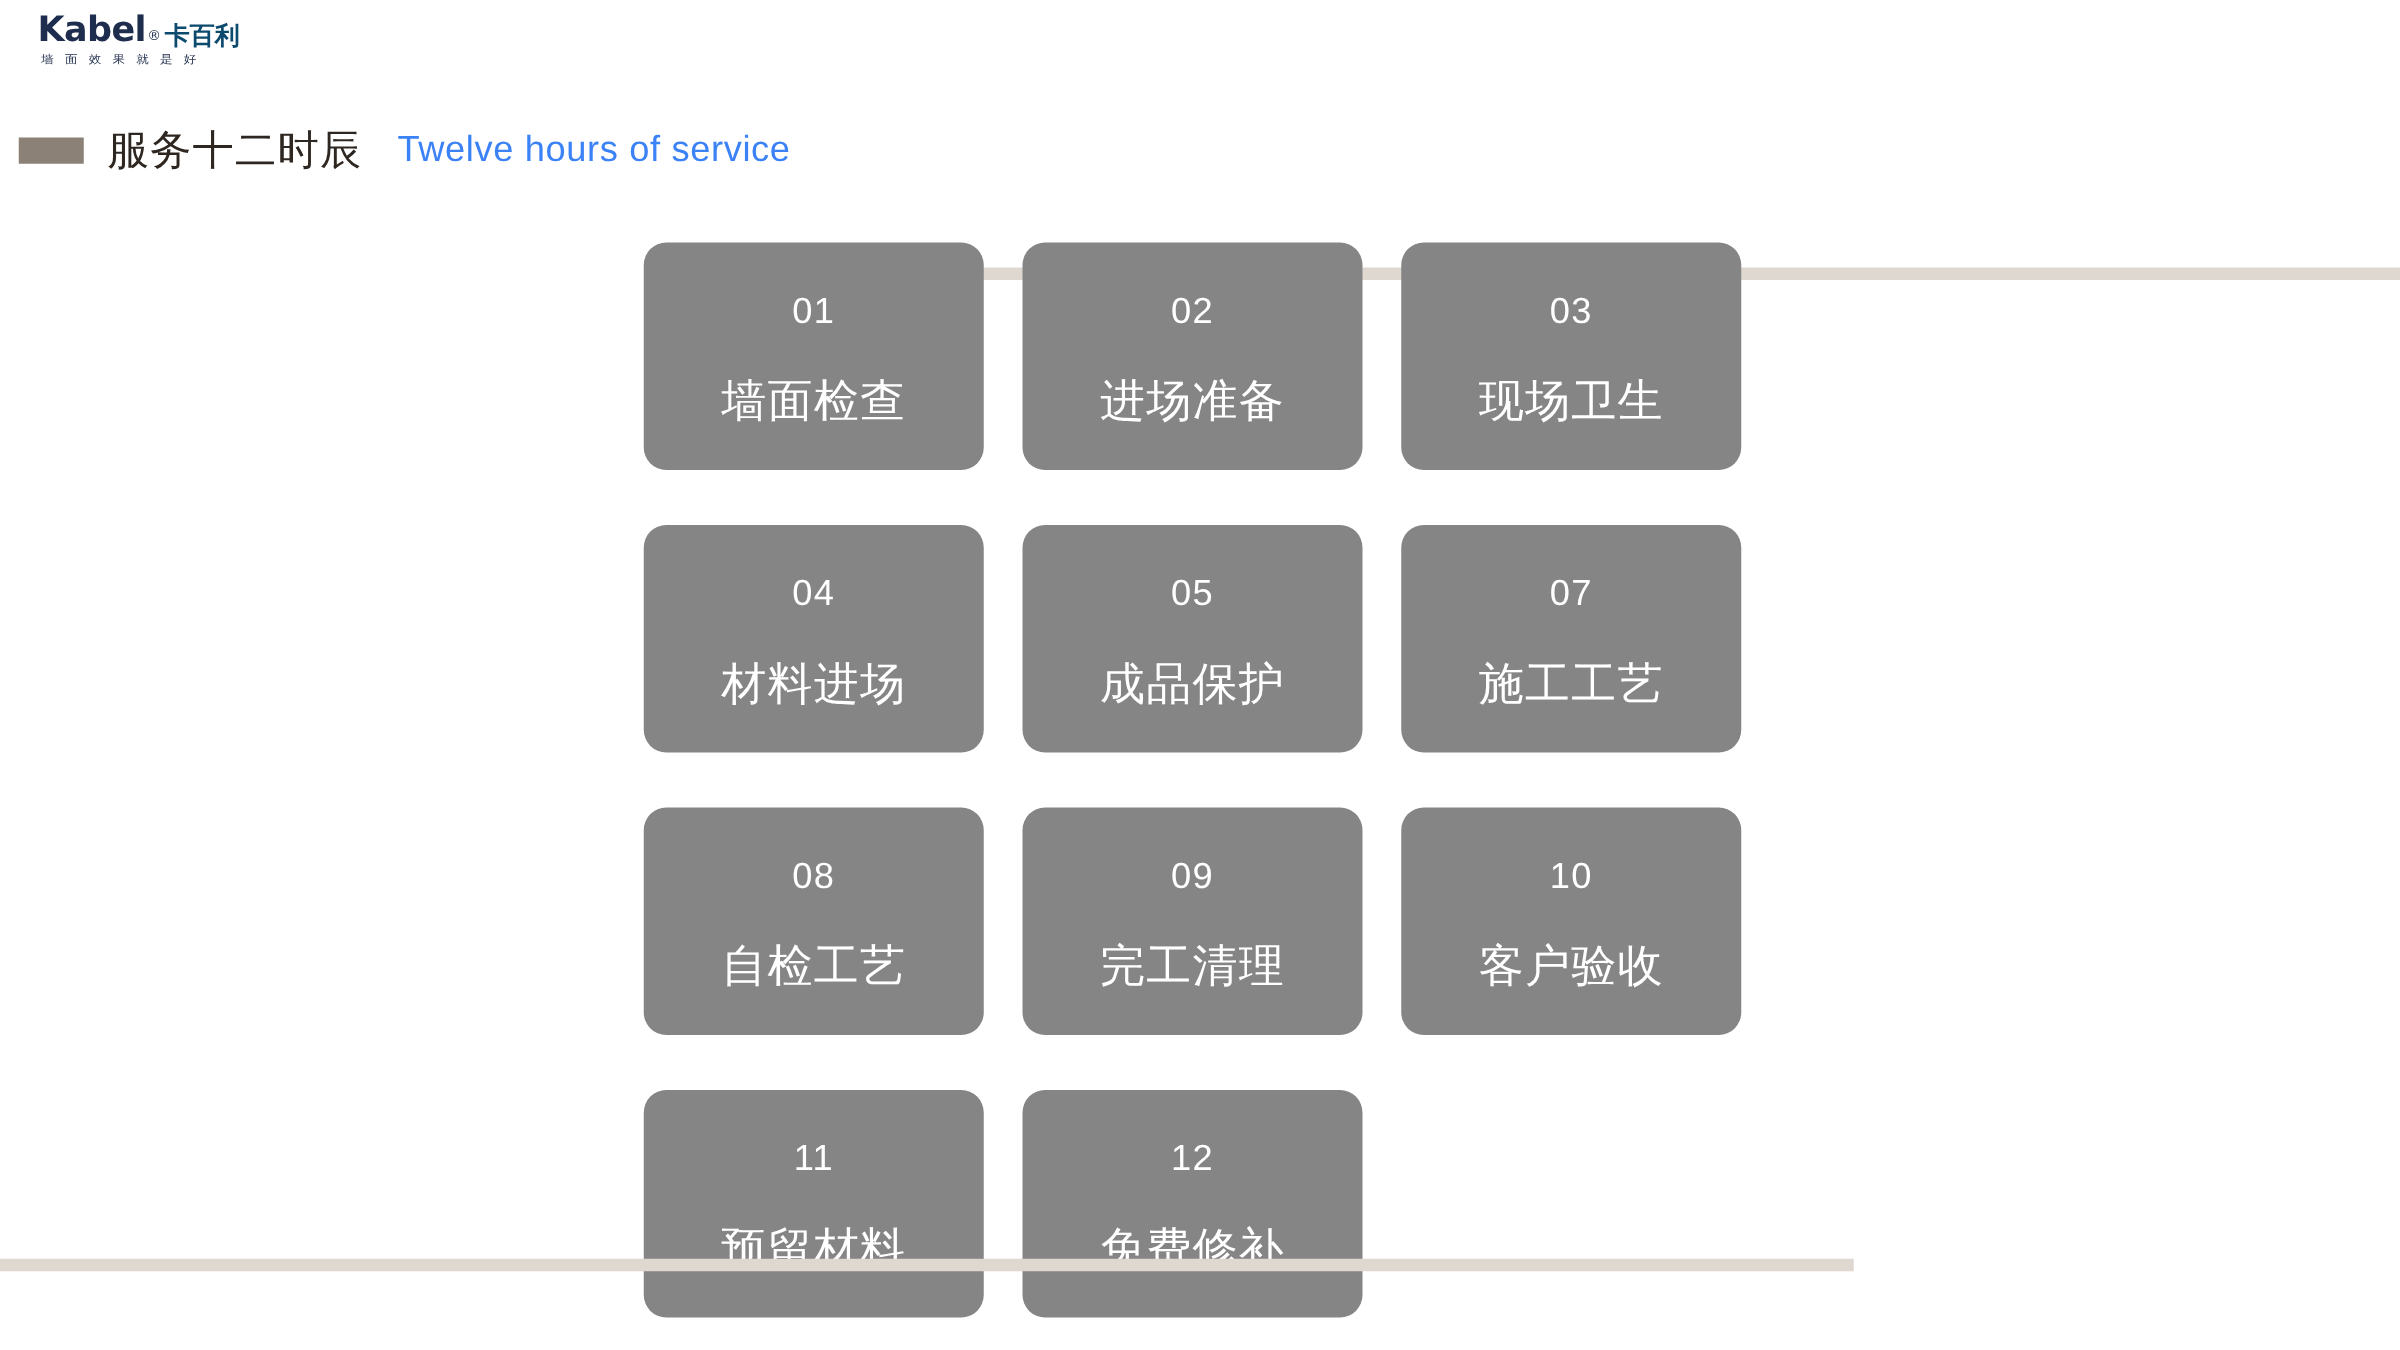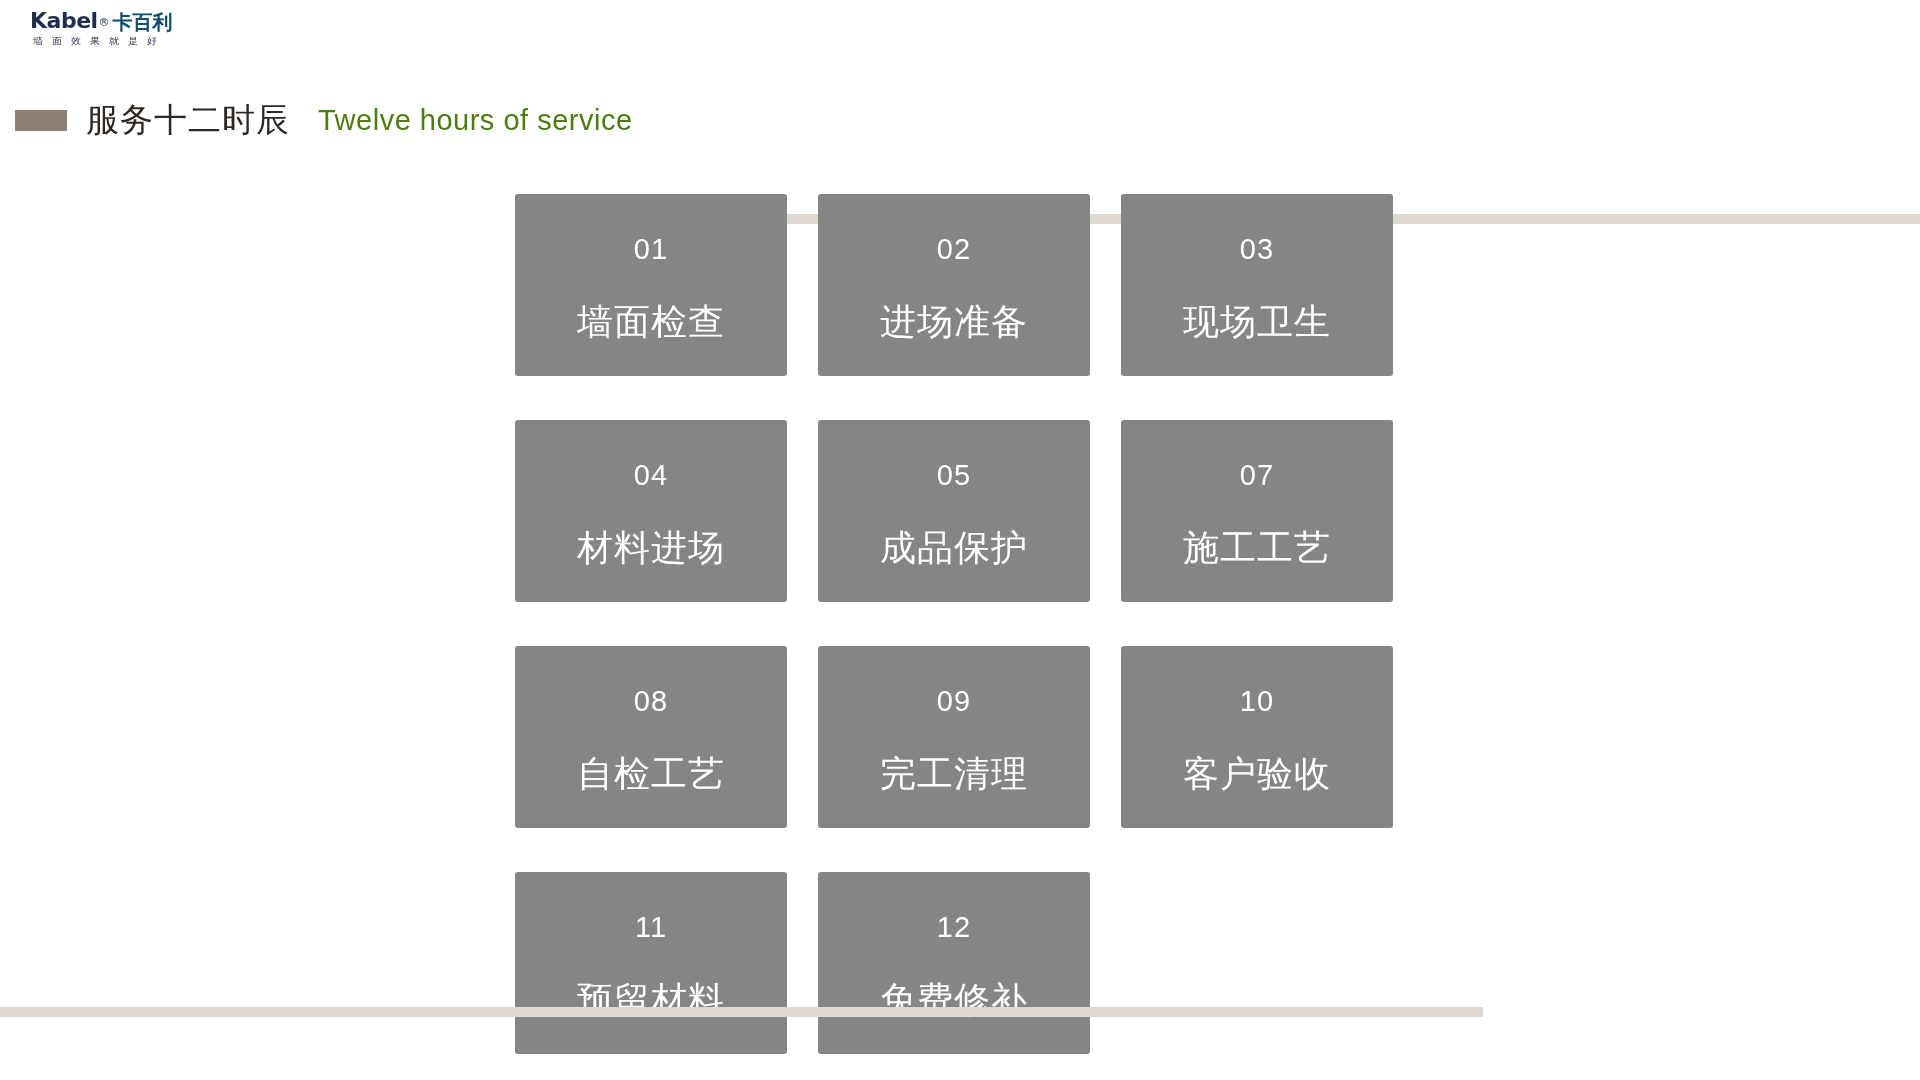--- a/index.html
+++ b/index.html
@@ -23,21 +23,21 @@
     width: 230px;
     height: 60px;
   }
   #logo-wordmark {
     display: flex;
     align-items: flex-end;
     line-height: 1;
   }
   .logo-latin {
     font-family: "DejaVu Sans", sans-serif;
-    font-size: 22px;
+    font-size: 28px;
     font-weight: 700;
     color: #1e2d4d;
     letter-spacing: -0.5px;
   }
   .logo-reg {
     font-size: 11px;
     color: #1e2d4d;
     margin: 0 3px 4px 1px;
     font-family: "DejaVu Sans", sans-serif;
   }
@@ -87,21 +87,21 @@
     font-family: "DejaVu Sans", sans-serif;
     letter-spacing: 1px;
     white-space: nowrap;
     line-height: 44px;
   }
   #section-title-en {
     position: absolute;
     left: 318px;
     top: 0px;
     font-size: 29px;
-    color: #4d7c0f;
+    color: #3b82f6;
     font-family: "Liberation Sans", sans-serif;
     font-weight: 300;
     letter-spacing: 0.5px;
     white-space: nowrap;
     line-height: 44px;
   }
   #header-rule {
     position: absolute;
     left: 688px;
     top: 116px;
@@ -116,21 +116,21 @@
     left: 515px;
     top: 194px;
     display: grid;
     grid-template-columns: repeat(3, 272px);
     grid-template-rows: repeat(4, 182px);
     column-gap: 31px;
     row-gap: 44px;
   }
   .process-card {
     background: #858585;
-    border-radius: 3px;
+    border-radius: 18px;
     display: flex;
     flex-direction: column;
     align-items: center;
     justify-content: center;
     color: #ffffff;
     box-sizing: border-box;
     padding-top: 4px;
   }
   .card-number {
     font-size: 29px;

